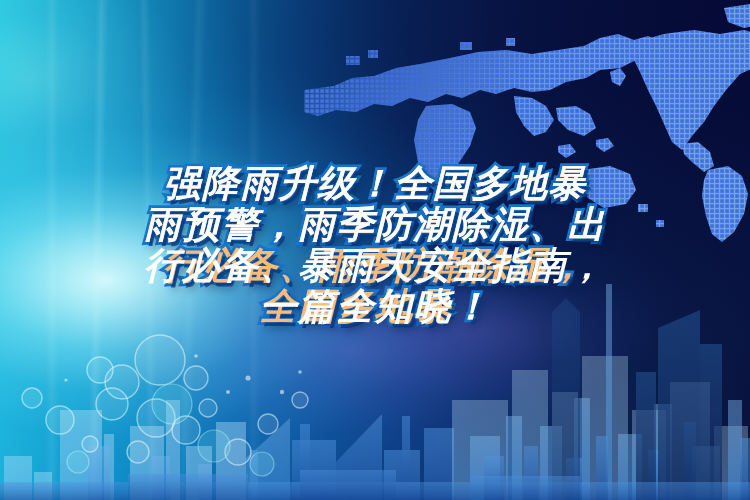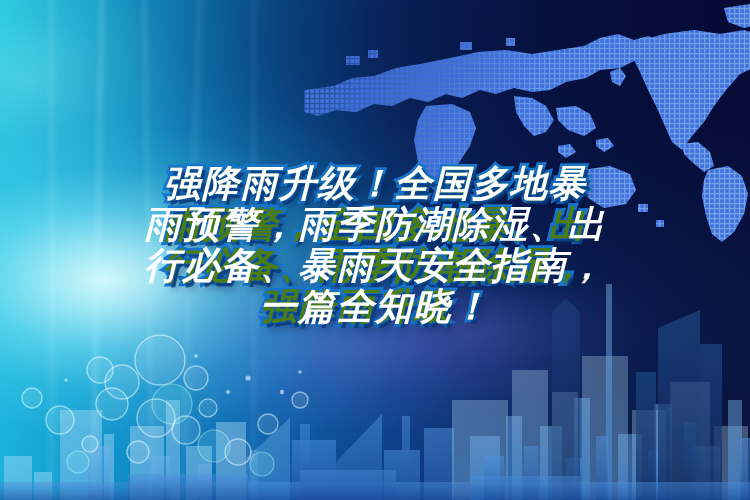--- a/index.html
+++ b/index.html
@@ -129,21 +129,21 @@
   }
   .hl-line {
     position: relative;
     display: block;
     font-size: 37px;
     line-height: 41px;
     font-weight: 700;
     font-style: italic;
     letter-spacing: 1.5px;
     white-space: nowrap;
-    color: #4d7c0f;
+    color: #fdba74;
     -webkit-text-stroke: 5.5px #1878cf;
     paint-order: stroke fill;
     text-shadow:
        0 0 2px rgba(22,110,196,0.95),
        3px 4px 0 rgba(9,52,118,0.75),
        4px 6px 9px rgba(4,24,70,0.55);
     font-family: "Liberation Sans", "DejaVu Sans", sans-serif;
   }
   
   .hl-line::after {
@@ -369,18 +369,18 @@
         <circle cx="196" cy="356" r="1.8"></circle>
         <circle cx="66" cy="380" r="1.6"></circle>
       </g>
     </svg>
   </div>
 
   <div class="layer vignette"></div>
 
   <div class="headline">
     <span class="hl-line" data-text="强降雨升级！全国多地暴">强降雨升级！全国多地暴</span>
-    <span class="hl-line" data-text="雨预警，雨季防潮除湿、出">雨预警，全国多地暴、出</span>
+    <span class="hl-line" data-text="雨预警，雨季防潮除湿、出">雨预警，雨季防潮除湿、出</span>
     <span class="hl-line" data-text="行必备、暴雨天安全指南，">行必备、雨季防潮除湿，</span>
-    <span class="hl-line" data-text="一篇全知晓！">强降雨升级！</span>
+    <span class="hl-line" data-text="一篇全知晓！">全国多地暴！</span>
   </div>
 
 </div>
 
 </body></html>

